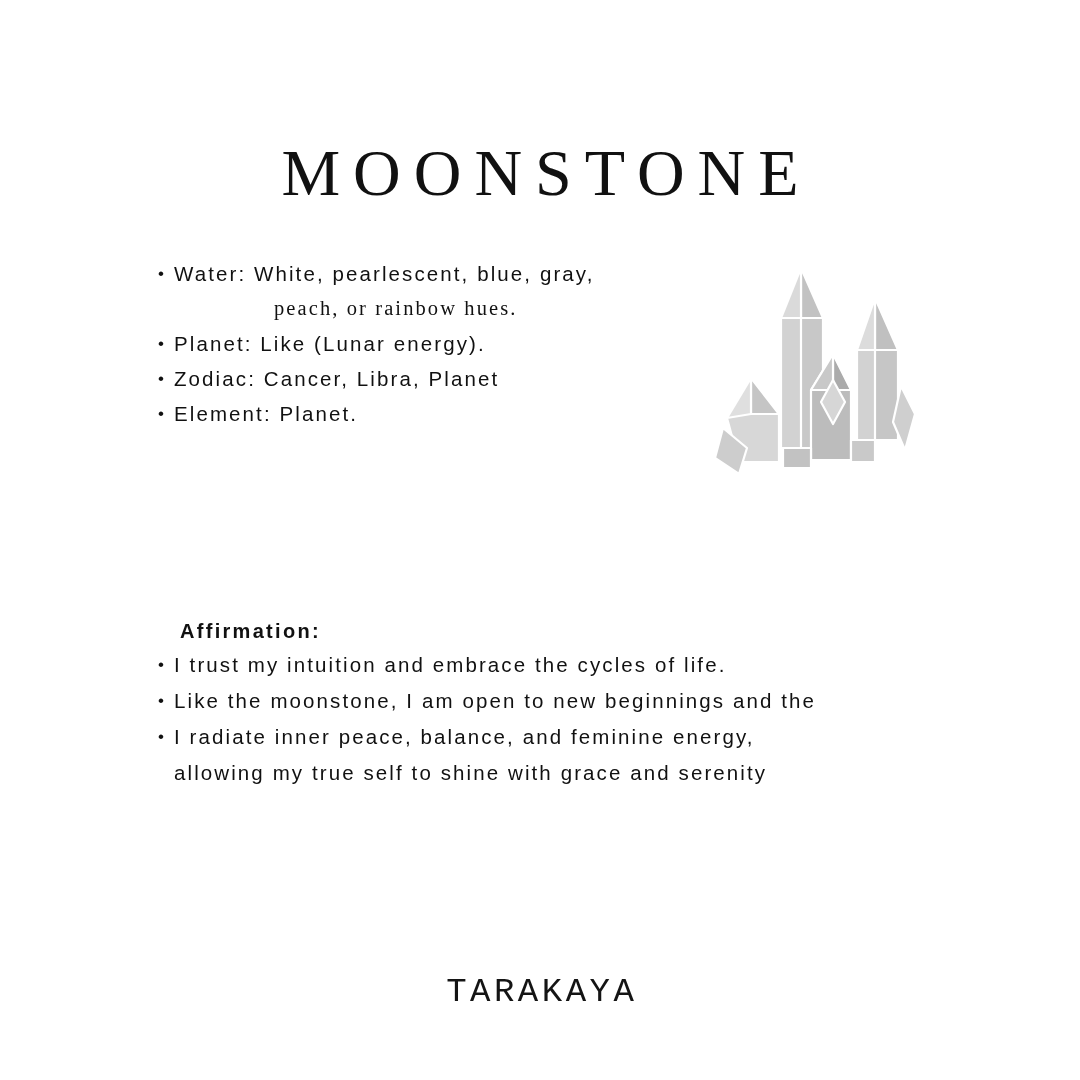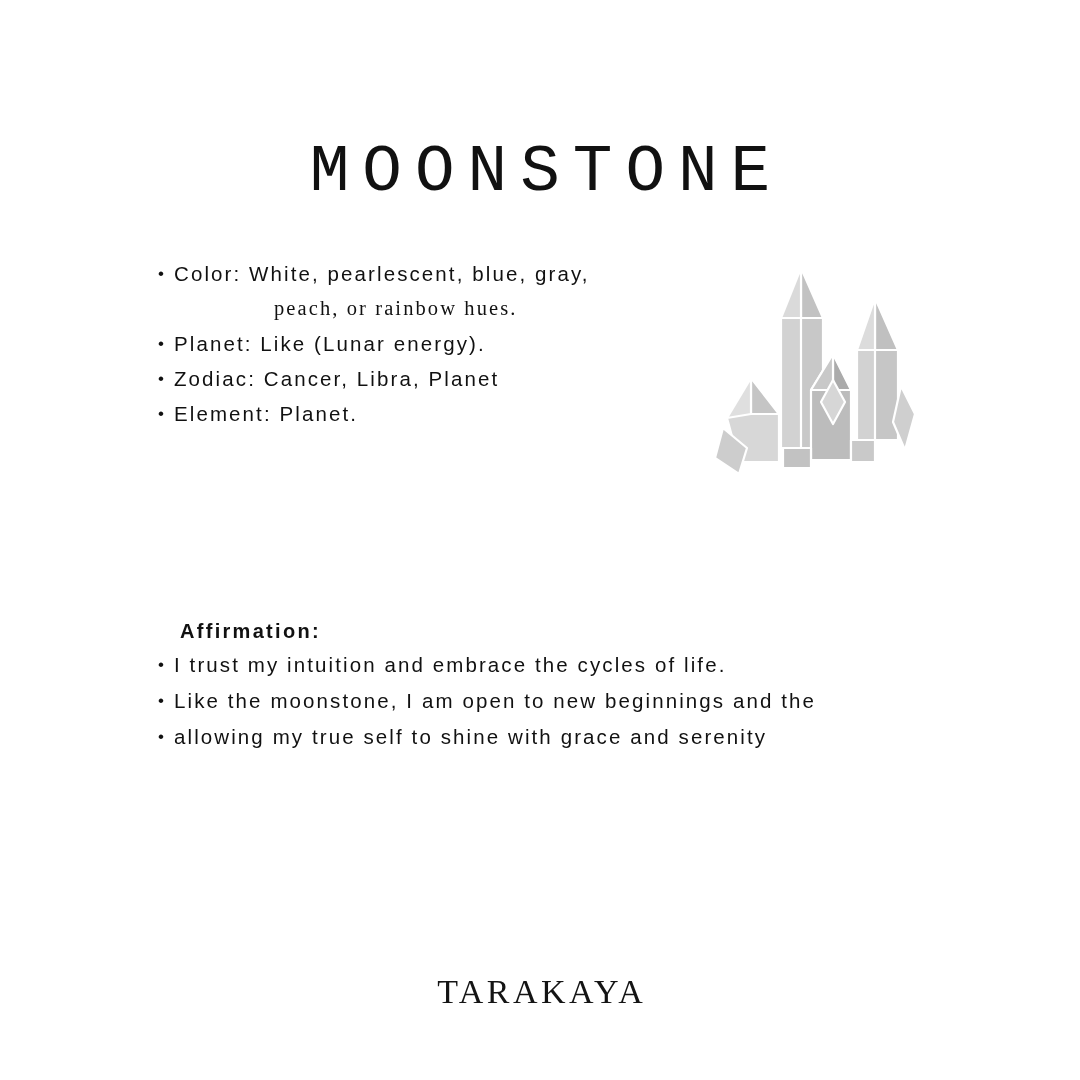--- a/index.html
+++ b/index.html
@@ -22,21 +22,21 @@
     height: 1080px;
   }
 
   
   .title {
     position: absolute;
     top: 140px;
     left: 0;
     width: 1080px;
     text-align: center;
-    font-family: Liberation Mono, monospace;
+    font-family: Liberation Serif, serif;
     font-weight: 400;
     font-size: 66px;
     letter-spacing: 13px;
     text-indent: 13px;
     color: #111111;
     line-height: 1;
   }
 
   
   .props {
@@ -110,21 +110,21 @@
   .brand {
     position: absolute;
     top: 973px;
     left: 0;
     width: 1080px;
     text-align: center;
     font-size: 34px;
     letter-spacing: 3.5px;
     text-indent: 3.5px;
     color: #141414;
-    font-family: Liberation Serif, serif;
+    font-family: Liberation Mono, monospace;
   }
 </style>
 </head>
 <body>
 
 <div class="page">
 
   <div class="title">MOONSTONE</div>
 
   <div class="crystal">
@@ -159,21 +159,21 @@
         <polygon points="146,178 170,178 170,200 146,200" fill="#c9c9c9"></polygon>
       </g>
     </svg>
   </div>
 
   <div class="props">
 
     <div class="prop-item">
       <span class="bullet">•</span>
       <span class="prop-text">
-        <span>Color: White, pearlescent, blue, gray,</span>
+        <span>Water: White, pearlescent, blue, gray,</span>
         <span class="prop-cont">peach, or rainbow hues.</span>
       </span>
     </div>
 
     <div class="prop-item">
       <span class="bullet">•</span>
       <span class="prop-text">Planet: Like (Lunar energy).</span>
     </div>
 
     <div class="prop-item">
@@ -201,20 +201,21 @@
     <div class="affirm-item">
       <span class="bullet">•</span>
       <span class="prop-text">
         <span>Like the moonstone, I am open to new beginnings and the</span>
       </span>
     </div>
 
     <div class="affirm-item">
       <span class="bullet">•</span>
       <span class="prop-text">
+        <span> I radiate inner peace, balance, and feminine energy,</span>
         <span style="display:block">allowing my true self to shine with grace and serenity</span>
       </span>
     </div>
   </div>
 
   <div class="brand">TARAKAYA</div>
 
 </div>
 
 </body></html>

